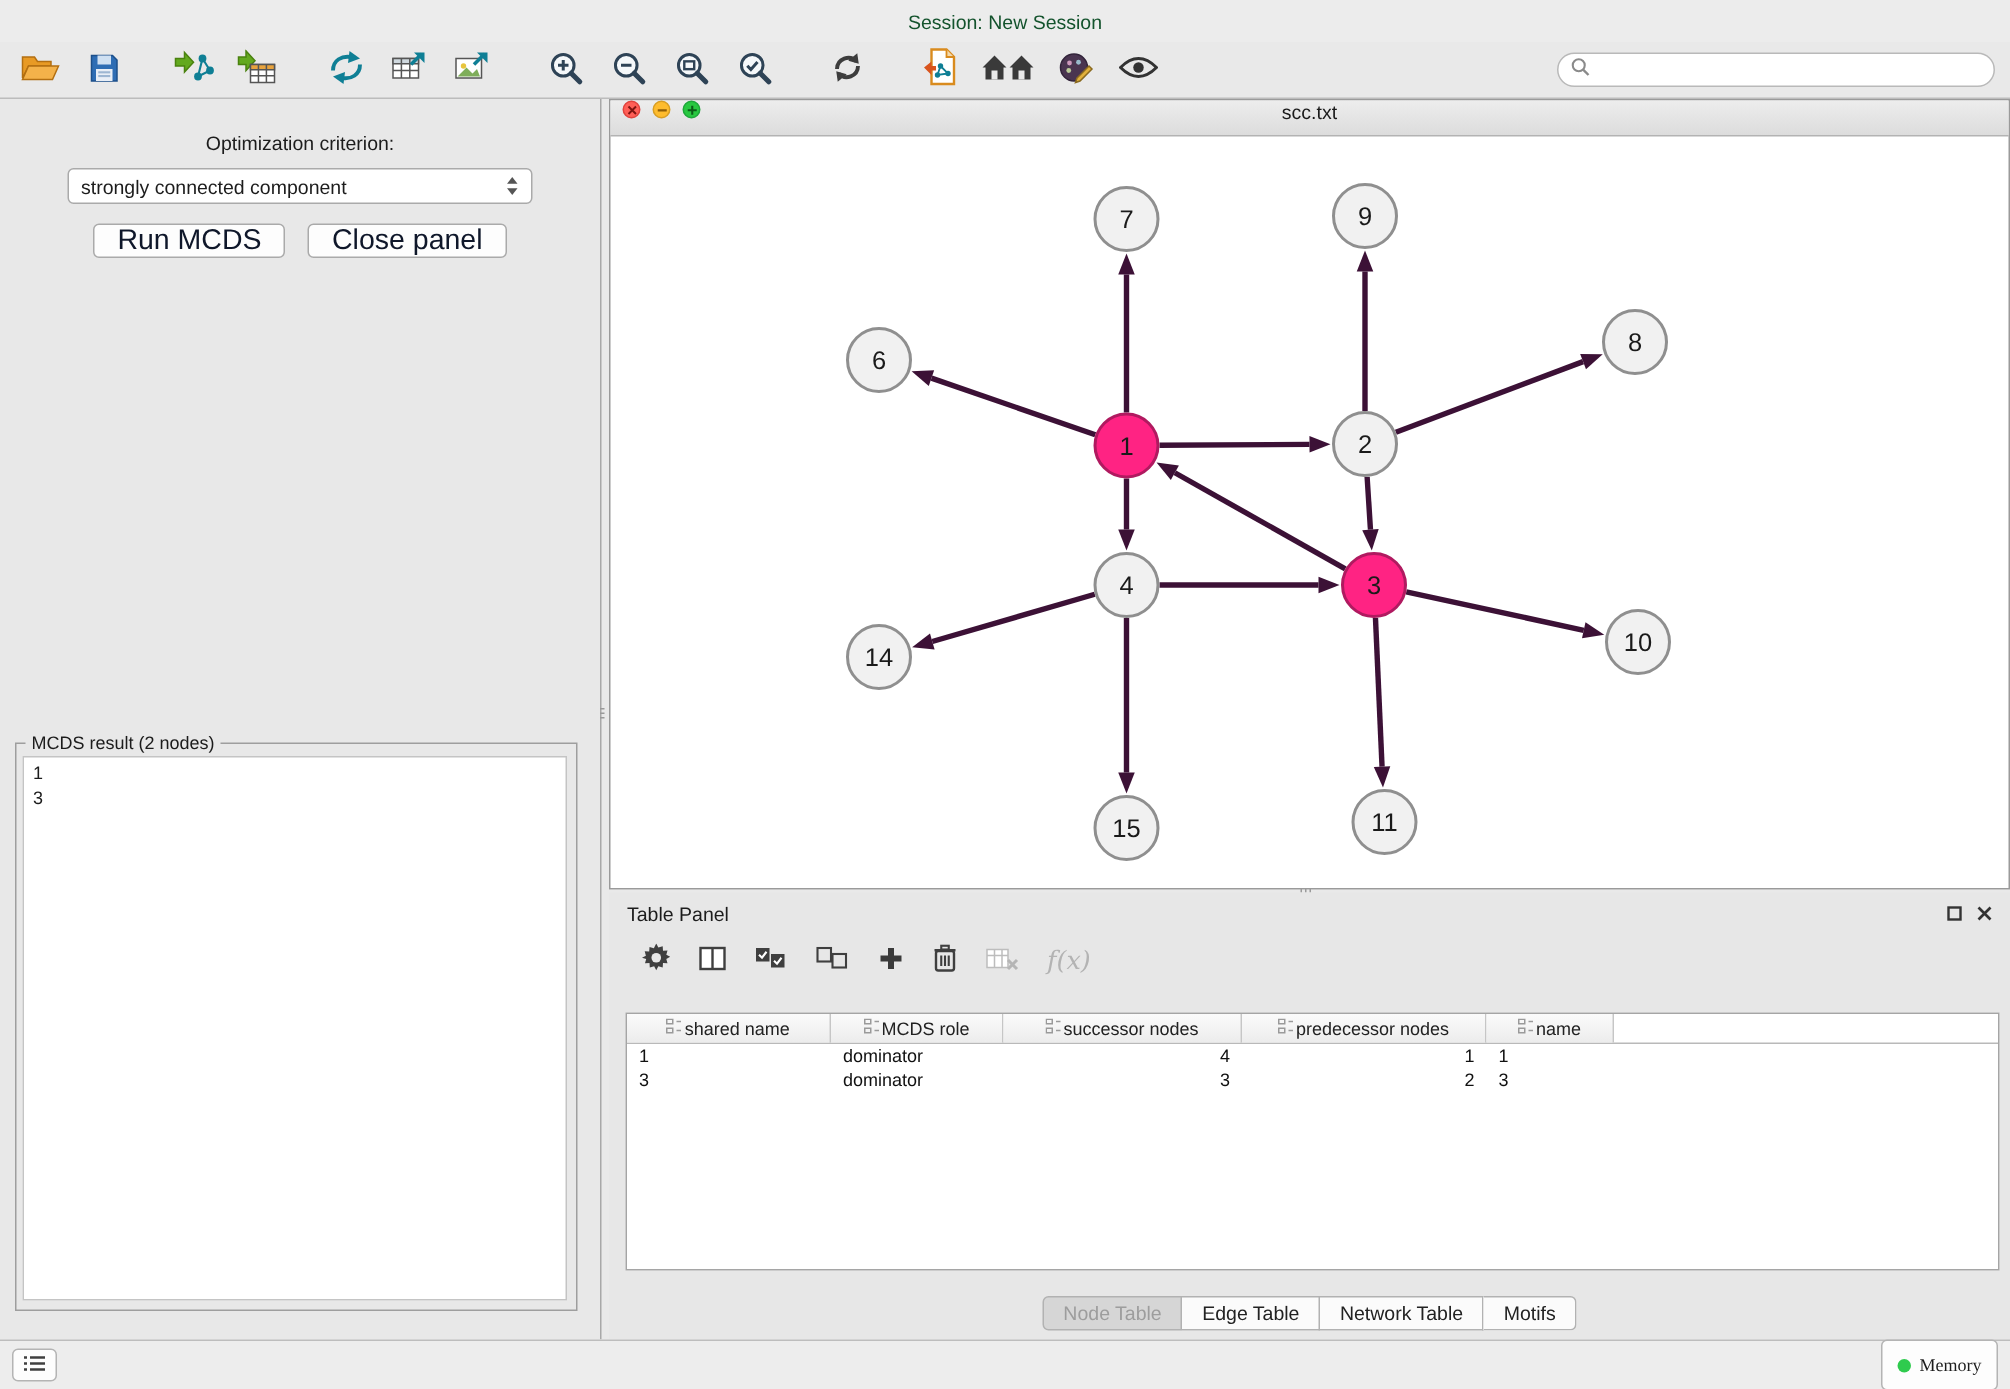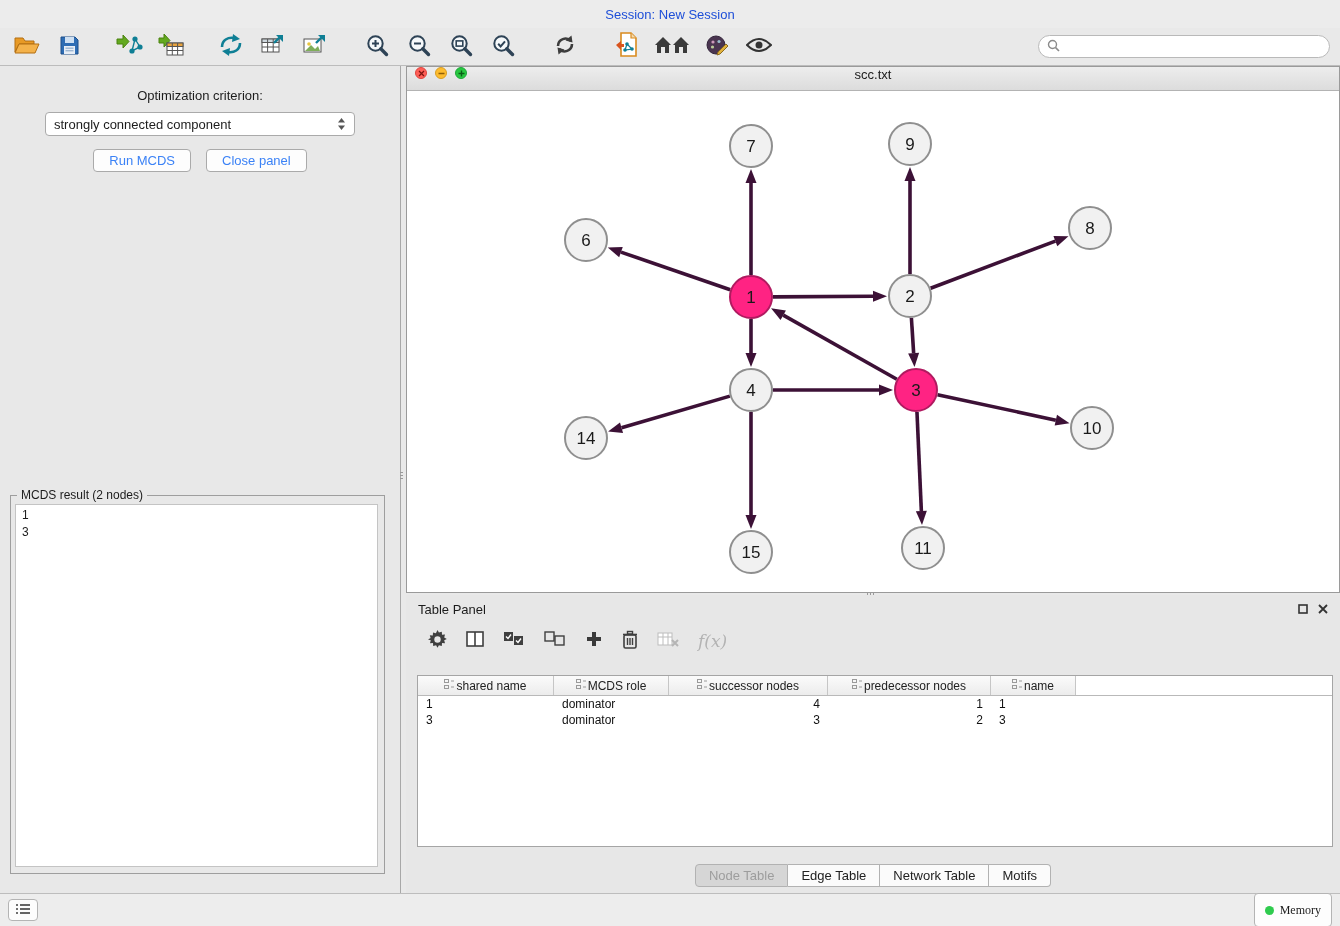--- a/index.html
+++ b/index.html
@@ -1,21 +1,21 @@
 <!DOCTYPE html>
 <html><head>
 <meta charset="utf-8">
 <style>
   html,body{margin:0;padding:0;width:1340px;height:926px;overflow:hidden;
     font-family:"Liberation Sans",sans-serif;background:#e9e9e9;color:#1c1c1c;}
   .app{position:relative;width:1340px;height:926px;}
 
   
   .titlebar{position:absolute;left:0;top:0;width:100%;height:28px;background:#ececec;
-    display:flex;align-items:center;justify-content:center;font-size:13px;color:#1d4ed8;}
+    display:flex;align-items:center;justify-content:center;font-size:13px;color:#14532d;}
 
   
   .toolbar{position:absolute;left:0;top:28px;width:100%;height:38px;background:#e9e9e9;
     border-bottom:1px solid #bcbcbc;display:flex;align-items:center;padding:0 10px;box-sizing:border-box;}
   .tbtn{height:34px;min-width:34px;display:flex;align-items:center;justify-content:center;
     background:transparent;border:none;padding:0 2px;cursor:default;}
   .g2{margin-left:26px;} .gap{margin-left:8px;} .g3{margin-left:26px;} .g4{margin-left:28px;}
   .search-box{margin-left:auto;width:292px;height:23px;background:#fff;border:1px solid #b9b9b9;
     border-radius:12px;display:flex;align-items:center;padding:0 8px;box-sizing:border-box;gap:5px;}
   .search-box input{border:none;outline:none;flex:1;font-size:12px;background:transparent;font-family:inherit;}
@@ -29,21 +29,21 @@
   .seg-tab{padding:3px 13px;font-size:13px;background:#fbfbfb;border:1px solid #b2b2b2;border-left:none;color:#222;}
   .seg-tab:first-child{border-left:1px solid #b2b2b2;border-radius:4px 0 0 4px;}
   .seg-tab:last-child{border-radius:0 4px 4px 0;}
   .seg-tab.active{background:#d6d6d6;color:#9d9d9d;}
   .opt-label{text-align:center;margin-top:22px;font-size:13px;}
   .dropdown{margin:9px auto 0;width:310px;height:24px;background:#fff;border:1px solid #aaa;
     border-radius:4px;display:flex;align-items:center;padding:0 8px;font-size:13px;box-sizing:border-box;}
   .dropdown .arrows{margin-left:auto;display:flex;align-items:center;}
   .btn-row{display:flex;justify-content:center;gap:15px;margin-top:13px;}
   .btn{height:23px;padding:0 15px;background:#fdfdfd;border:1px solid #aaa;border-radius:4px;
-    font-size:13px;font-family:inherit;color:#3b82f6;}
+    font-size:19px;font-family:inherit;color:#0f172a;}
   .result-group{position:absolute;left:10px;top:429px;width:373px;height:377px;border:1px solid #9e9e9e;}
   .grp-label{position:absolute;top:-8px;left:6px;background:#e8e8e8;padding:0 4px;font-size:12px;}
   .result-area{position:absolute;left:4px;top:8px;right:6px;bottom:6px;background:#fff;
     border:1px solid #c4c4c4;font-size:12px;line-height:17px;padding:2px 6px;white-space:pre;overflow:hidden;}
   .v-grip{position:absolute;left:399px;top:466px;width:5px;height:18px;display:flex;flex-direction:column;
     justify-content:center;gap:2px;align-items:center;}
   .v-grip i{display:block;width:3px;height:1px;background:#9a9a9a;}
 
   
   .network-window{position:absolute;left:406px;top:66px;width:934px;height:527px;background:#fff;

